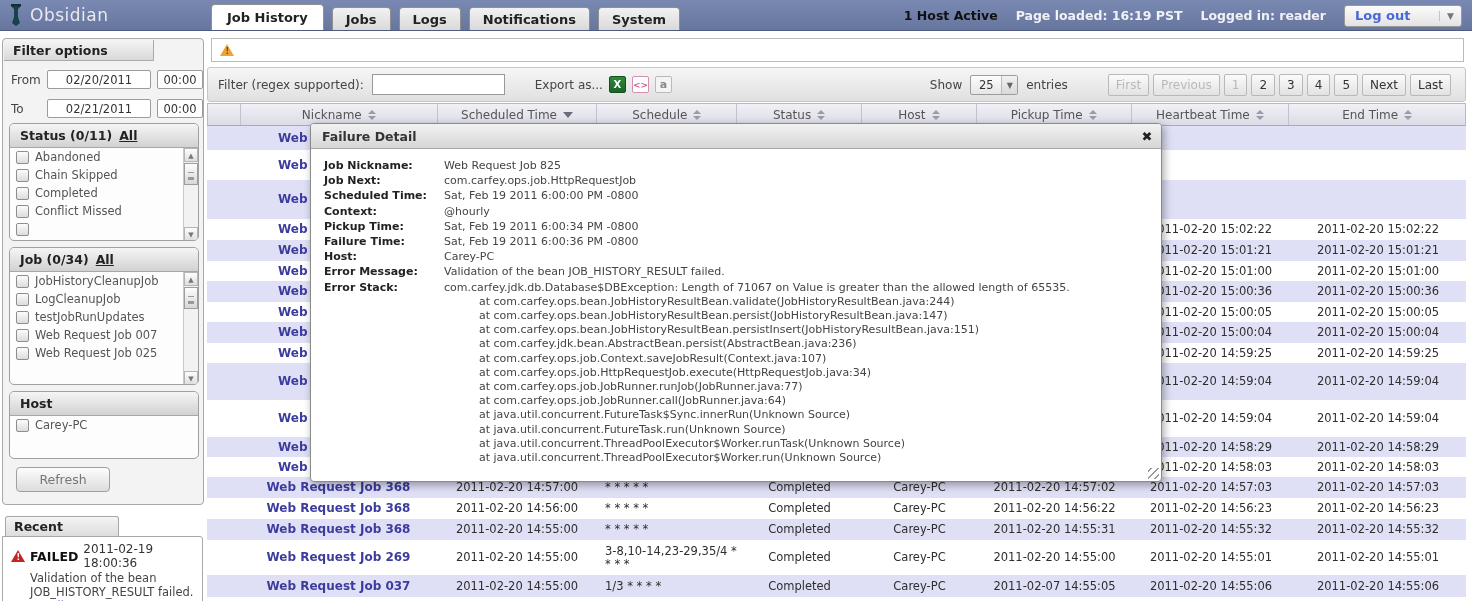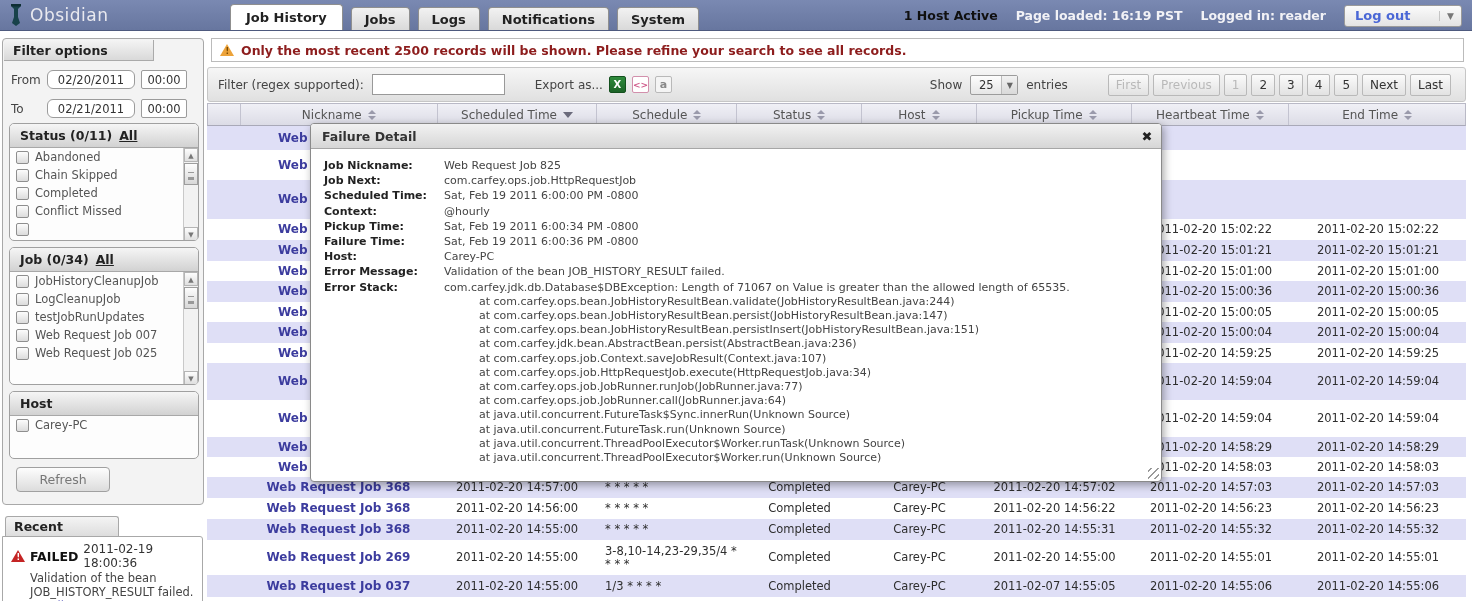--- a/index.html
+++ b/index.html
@@ -5,21 +5,21 @@
   * { margin:0; padding:0; box-sizing:border-box; }
   html,body { background:#fff; }
   body { font-family:"DejaVu Sans","Liberation Sans",sans-serif; font-size:12px; color:#333; }
   #app { position:relative; width:1472px; height:601px; overflow:hidden; background:#fff; }
 
   
   .topbar { position:absolute; left:0; top:0; width:1472px; height:31px;
             background:linear-gradient(#7a89b2,#67769f); border-bottom:1px solid #4e5a7e; }
   .brand { position:absolute; left:8px; top:3px; display:flex; align-items:center; gap:6px; }
   .brand-text { font-size:17px; color:#e9e9ef; letter-spacing:.5px; }
-  .tabs { position:absolute; left:230px; bottom:0; display:flex; align-items:flex-end; gap:8px; }
+  .tabs { position:absolute; left:211px; bottom:0; display:flex; align-items:flex-end; gap:8px; }
   .tab { background:linear-gradient(#f2f2f2,#d9d9d9); border:1px solid #8f8f8f; border-bottom:none;
          border-radius:4px 4px 0 0; padding:4px 13px 3px; font-weight:bold; font-size:13px; color:#222; cursor:pointer; }
   .tab.active { background:#fff; padding:5px 15px 5px; }
   .top-right { position:absolute; right:10px; top:0; height:31px; display:flex; align-items:center; gap:18px; }
   .hosts-active { font-weight:bold; color:#101010; font-size:12.5px; }
   .top-white { font-weight:bold; color:#f2f2f6; font-size:12.5px; }
   .logout-btn { display:flex; align-items:center; background:linear-gradient(#fbfbfb,#e3e3e3);
                 border:1px solid #9a9a9a; border-radius:3px; height:22px; width:118px; cursor:pointer; }
   .logout-label { flex:1; color:#4a67d6; font-weight:bold; font-size:13px; padding-left:10px; }
   .logout-arrow { width:22px; text-align:center; color:#777; font-size:9px; border-left:1px solid #c4c4c4; }
@@ -27,21 +27,21 @@
   
   .sidebar { position:absolute; left:2px; top:38px; width:202px; height:467px; background:#f3f3f3;
              border:1px solid #a8a8a8; border-radius:4px; }
   .side-title { position:absolute; left:1px; top:1px; width:150px; height:21px; background:linear-gradient(#f4f4f4,#d9d9d9);
                 border-bottom:1px solid #aaa; border-right:1px solid #aaa; border-radius:4px 0 0 0;
                 font-weight:bold; font-size:12.5px; color:#222; line-height:21px; padding-left:9px; }
   .date-row { position:absolute; left:8px; display:flex; align-items:center; gap:6px; }
   .date-row .lbl { width:30px; color:#444; }
   .inp { background:#fff; border:1px solid #9b9b9b; border-radius:2px; height:19px; font-size:11.5px;
          color:#333; text-align:center; font-family:inherit; }
-  .inp.date { width:88px;border-radius:6px; } .inp.time { width:46px; }
+  .inp.date { width:104px; } .inp.time { width:46px; }
   .panel { position:absolute; left:6px; width:190px; background:#fdfdfd; border:1px solid #a0a0a0; border-radius:5px; overflow:hidden; }
   .panel-head { height:24px; background:linear-gradient(#f5f5f5,#d2d2d2); border-bottom:1px solid #a8a8a8;
                 display:flex; align-items:center; gap:7px; padding-left:10px; font-weight:bold; font-size:12.5px; color:#222;
                 border-radius:4px 4px 0 0; }
   .all-link { text-decoration:underline; cursor:pointer; color:#222; }
   .chk-list { position:relative; overflow:hidden; }
   .chk-row { display:flex; align-items:center; gap:6px; padding:2px 4px 2px 6px; height:18px; }
   .chk { width:13px; height:13px; background:linear-gradient(#fcfcfc,#dcdcdc); border:1px solid #8e8e8e; border-radius:2px; flex:0 0 13px; cursor:pointer; }
   .chk-lbl { color:#555; font-size:11.5px; white-space:nowrap; }
   .vscroll { position:absolute; right:0; top:0; bottom:0; width:15px; background:#f2f2f2; border-left:1px solid #c9c9c9; }
@@ -267,21 +267,20 @@
       <span class="fail-ts">2011-02-19 18:00:36</span>
     </div>
     <div class="fail-msg">Validation of the bean JOB_HISTORY_RESULT failed.</div>
     <div class="detail-link">Detail</div>
   </div>
 
   <div class="warnbar">
     <span class="tri orange">
         <span>!</span>
       </span>
-    <span class="warn-text">Only the most recent 2500 records will be shown. Please refine your search to see all records.</span>
   </div>
 
   <div class="toolbar">
     <span class="tb-label">Filter (regex supported):</span>
     <input class="filter-input" value="" style="">
     <span class="export-label tb-label">Export as...</span>
     <div class="exp-icons">
       <span class="exp-icon xls">X</span>
       <span class="exp-icon xml">&lt;&gt;</span>
       <span class="exp-icon csv">a</span>

